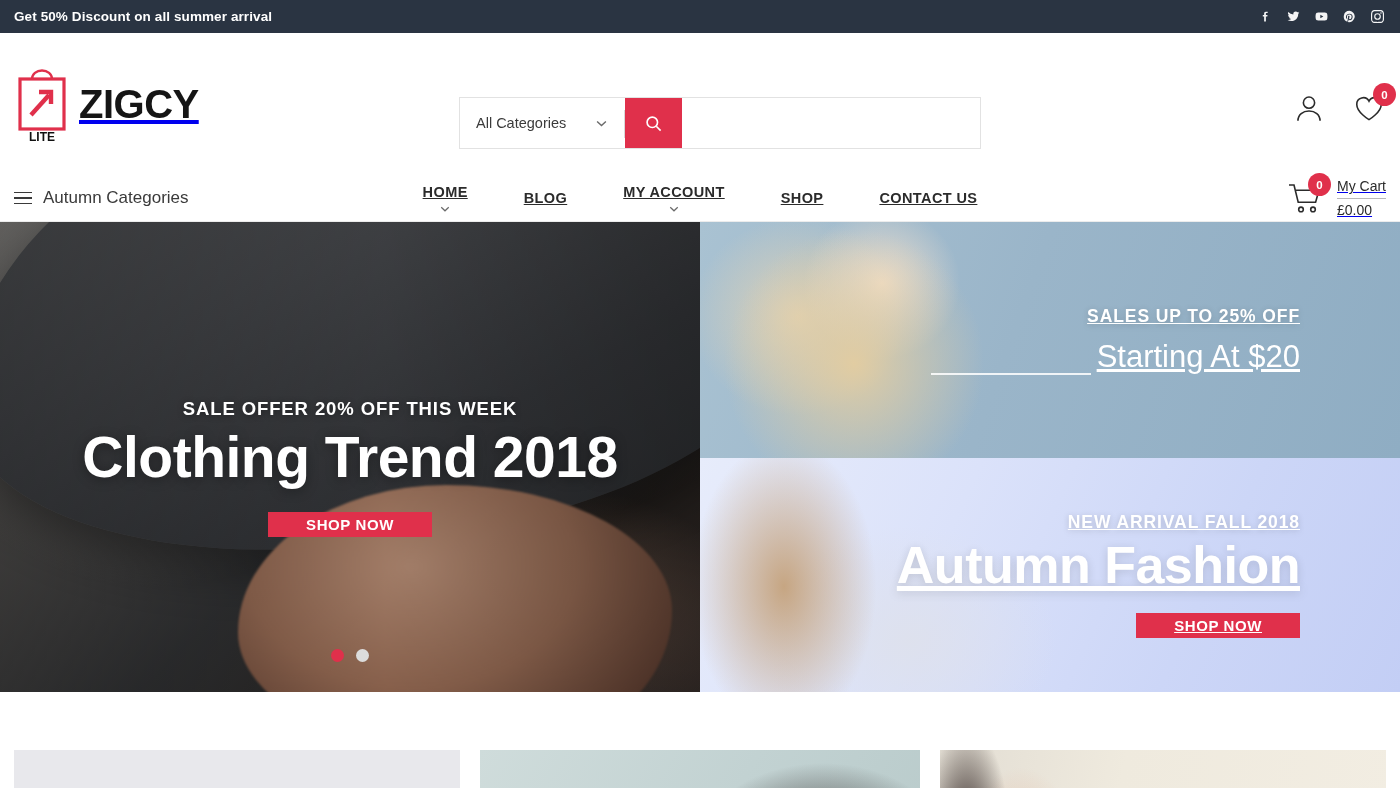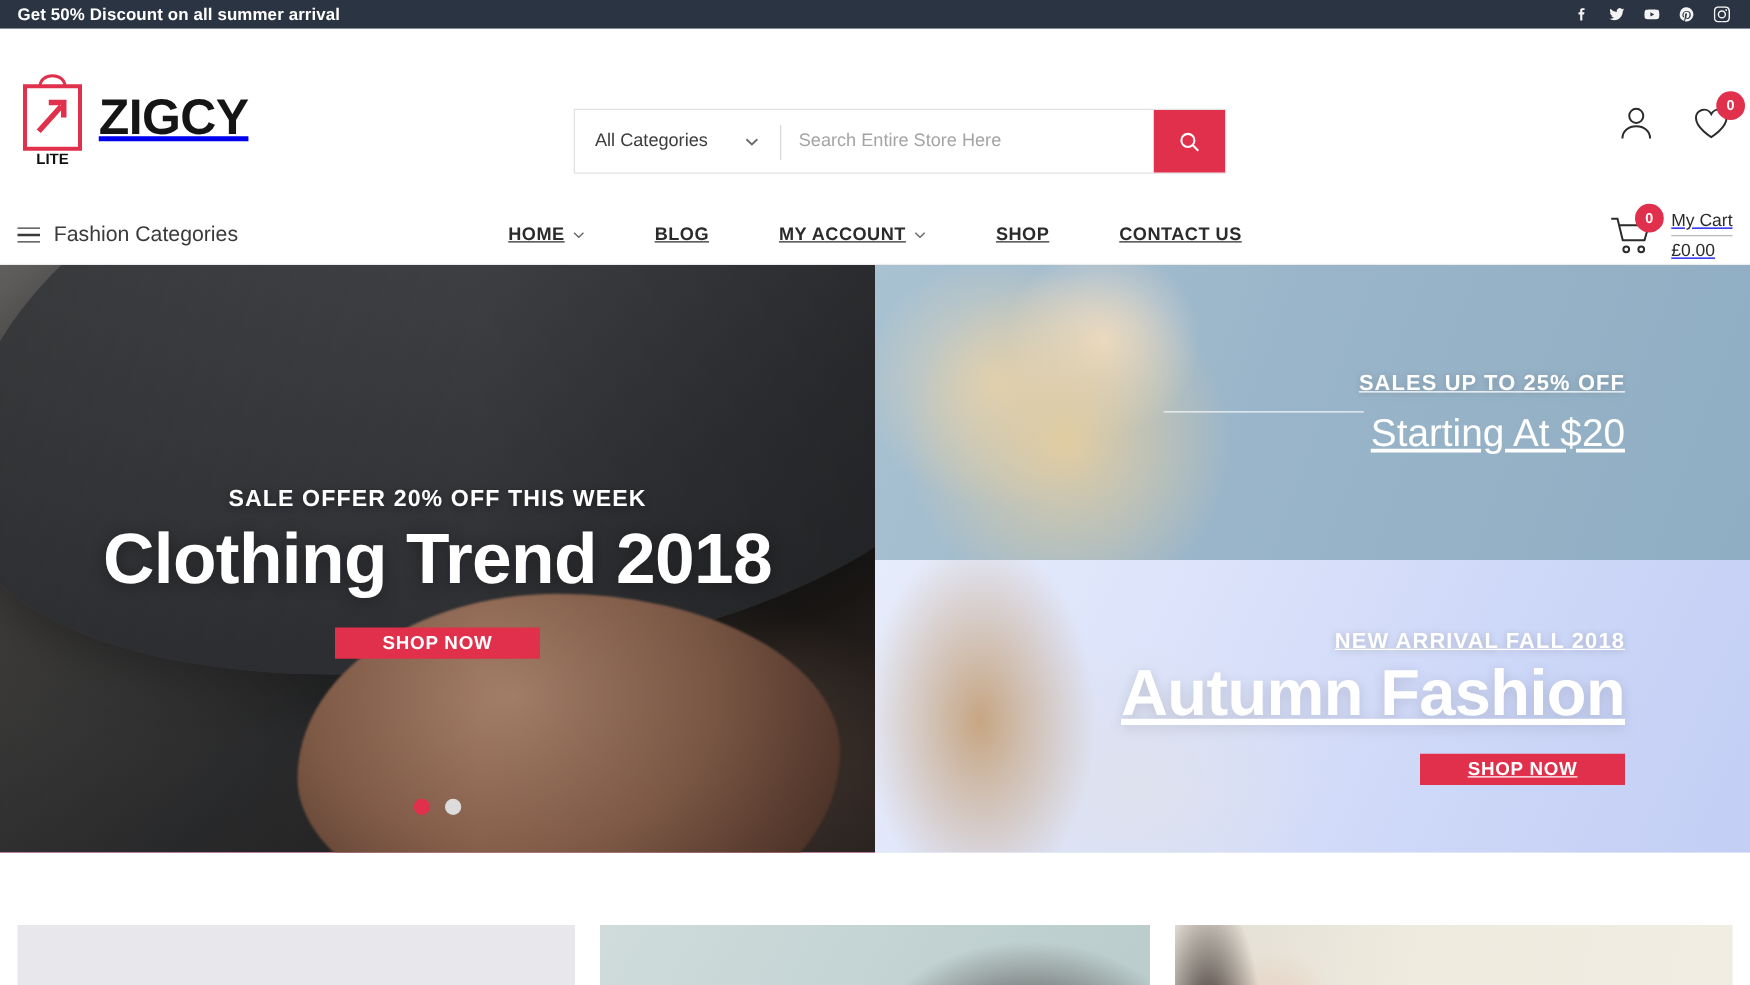--- a/index.html
+++ b/index.html
@@ -6,21 +6,21 @@
   html, body {
     width: 1400px; height: 788px;
     overflow: hidden;
     background: #ffffff;
     font-family: "Liberation Sans", sans-serif;
     color: #2b2b2b;
   }
 
   
   .topbar {
-    height: 23px;
+    height: 33px;
     background: #2a3442;
     color: #ffffff;
     display: flex;
     align-items: center;
     padding: 0 16px 0 14px;
   }
   .topbar-text { font-size: 13.5px; font-weight: 600; letter-spacing: .1px; }
   .social { margin-left: auto; display: flex; align-items: center; gap: 15px; }
   .social .si { width: 13px; height: 13px; fill: #ffffff; display: block; opacity: .95; }
 
@@ -104,21 +104,21 @@
 
   .menu {
     position: absolute; left: 0; right: 0;
     display: flex; justify-content: center; align-items: center; gap: 56px;
     pointer-events: none;
   }
   .menu-item {
     pointer-events: auto;
     display: flex; align-items: center; gap: 6px;
     font-size: 14.5px; font-weight: 700; letter-spacing: .4px;
-    color: #2b2b2b; cursor: pointer;
+    color: #2b2b2b; cursor: pointer; flex-direction: column;
   }
   .menu-item .chev { width: 10px; height: 6px; }
 
   .cart {
     margin-left: auto; display: flex; align-items: center; gap: 12px; cursor: pointer;
     position: relative; z-index: 2;
   }
   .cart-icon { position: relative; line-height: 0; }
   .cart-icon svg { width: 38px; height: 32px; fill: none; stroke: #2b2b2b; stroke-width: 1.6; }
   .cart-badge {
@@ -226,21 +226,21 @@
   .banner-kicker {
     font-size: 17.5px; font-weight: 700; letter-spacing: .9px;
     text-shadow: 0 1px 6px rgba(0,0,0,.18);
   }
   .banner-title {
     font-size: 52px; font-weight: 700; letter-spacing: -.5px;
     line-height: 1.08; margin-top: 4px;
     text-shadow: 0 2px 10px rgba(0,0,0,.14);
   }
   .banner-sub-row {
-    display: flex; align-items: flex-start; justify-content: flex-end;
+    display: flex; align-items: flex-end; justify-content: flex-end;
     gap: 6px; margin-top: 12px;
   }
   .rule { width: 160px; height: 1.5px; background: rgba(255,255,255,.85); }
   .banner-sub { font-size: 31px; font-weight: 400; }
   .banner-btn-row { display: flex; justify-content: flex-end; margin-top: 20px; }
 
   
   .promos {
     display: flex; gap: 20px;
     padding: 58px 14px 0 14px;
@@ -314,21 +314,20 @@
     <span class="logo-text">ZIGCY</span>
   </a>
 
   <div class="search-wrap">
     <div class="search-cats">
       <span>All Categories</span>
       <svg class="chev" viewBox="0 0 12 8">
           <path d="M1 1.6 6 6.4 11 1.6"></path>
         </svg>
     </div>
-    <input class="search-input" type="text" placeholder="Search Entire Store Here" style="">
     <button class="search-btn">
       <svg viewBox="0 0 24 24">
         <circle cx="10.5" cy="10.5" r="6.6"></circle>
           <path d="M15.5 15.5 21 21"></path>
       </svg>
     </button>
   </div>
 
   <div class="header-actions">
     <a href="#" class="icon-btn">
@@ -346,21 +345,21 @@
   </div>
 </div>
 
 <div class="nav">
   <div class="browse">
     <span class="burger">
         <span></span>
         <span></span>
         <span></span>
       </span>
-    <span class="browse-label">Fashion Categories</span>
+    <span class="browse-label">Autumn Categories</span>
   </div>
 
   <div class="menu">
     <a href="#" class="menu-item">
       <span>HOME</span>
       <svg class="chev" viewBox="0 0 12 8">
           <path d="M1 1.6 6 6.4 11 1.6"></path>
         </svg>
     </a>
     <a href="#" class="menu-item">

